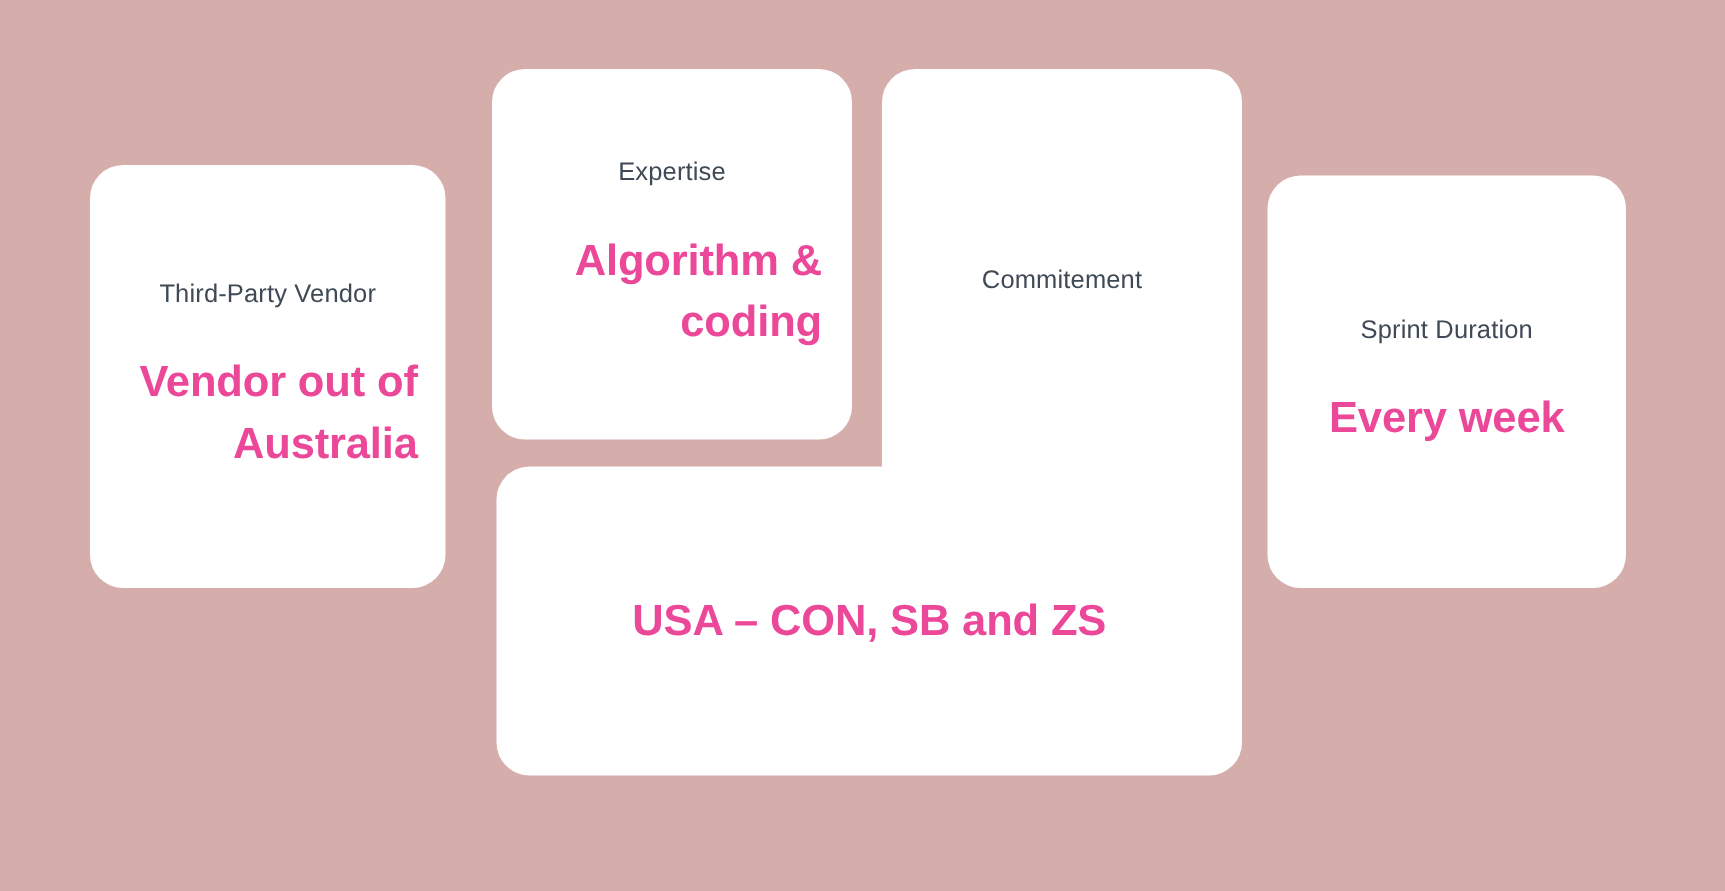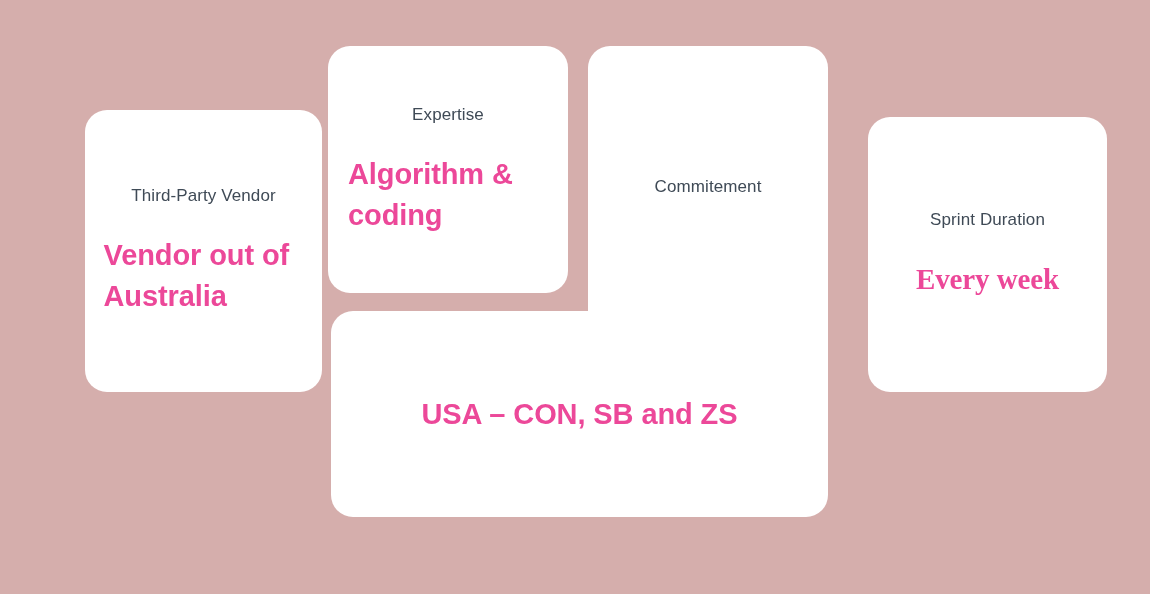--- a/index.html
+++ b/index.html
@@ -21,21 +21,21 @@
   }
   .card {
     position: absolute;
     background: #ffffff;
     border-radius: 22px;
     box-sizing: border-box;
     display: flex;
     flex-direction: column;
     align-items: center;
     justify-content: center;
-    text-align: left;
+    text-align: right;
     padding: 0 10px;
   }
   .card-label {
     color: #3f4a56;
     font-family: "Liberation Sans", sans-serif;
     font-size: 17px;
     font-weight: 400;
     line-height: 22px;
     letter-spacing: 0.1px;
     white-space: nowrap;
@@ -44,21 +44,21 @@
     color: #ec4899;
     font-family: "Liberation Sans", sans-serif;
     font-weight: 700;
     font-size: 29px;
     line-height: 41px;
     letter-spacing: -0.1px;
   }
 
   
   #card-vendor {
-    left: 85px;
+    left: 60px;
     top: 110px;
     width: 237px;
     height: 282px;
   }
   #card-vendor .card-label { margin-bottom: 28px; }
   #card-vendor .card-value { max-width: 200px; }
 
   
   #card-expertise {
     left: 328px;
@@ -74,27 +74,27 @@
     left: 588px;
     top: 46px;
     width: 240px;
     height: 310px;
   }
   #card-commitment .card-label { margin-bottom: 28px; }
   #card-commitment .card-value { max-width: 200px; }
 
   
   #card-sprint {
-    left: 868px;
+    left: 845px;
     top: 117px;
     width: 239px;
     height: 275px;
   }
   #card-sprint .card-label { margin-bottom: 28px; }
-  #card-sprint .card-value { max-width: 170px; font-family: Liberation Serif, serif; }
+  #card-sprint .card-value { max-width: 170px; }
 
   
   #card-platform {
     left: 331px;
     top: 311px;
     width: 497px;
     height: 206px;
   }
   #card-platform .card-label { margin-bottom: 22px; }
   #card-platform .card-value { white-space: nowrap; }

